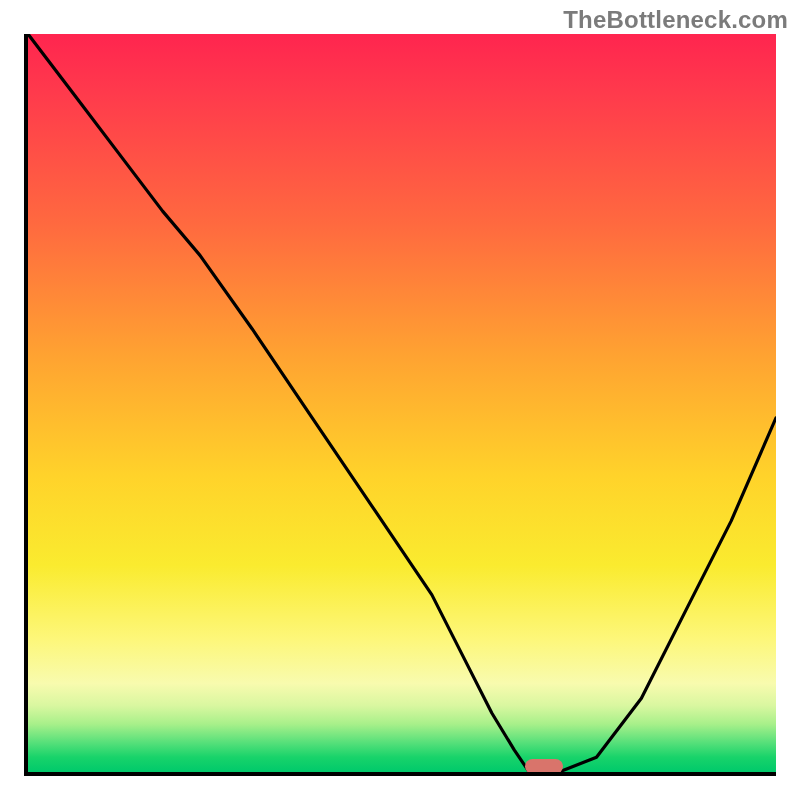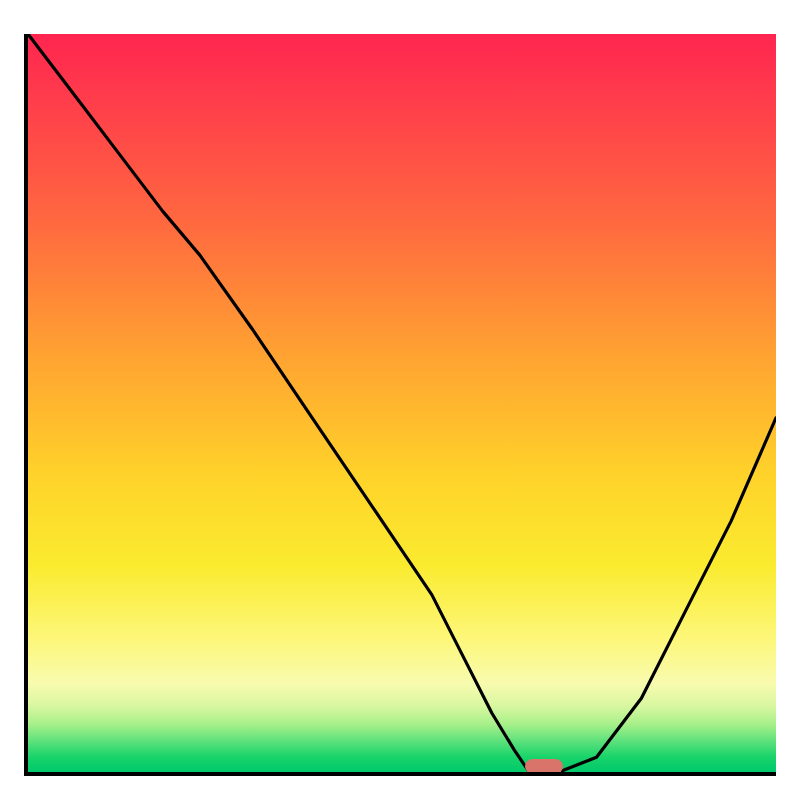--- a/index.html
+++ b/index.html
@@ -69,20 +69,21 @@
     width: 36px;
     height: 15px;
     border-radius: 8px;
     background: #d9746b;
   }
 </style>
 </head>
 <body>
 <div class="wrap">
 
+  <div class="watermark">TheBottleneck.com</div>
 
   <div class="plot-outer">
 
     <div class="gradient"></div>
 
     <svg class="curve" viewBox="0 0 748 738" preserveAspectRatio="none">
 
       <path id="curve-path" fill="none" stroke="#000" stroke-width="3.2" stroke-linejoin="round" stroke-linecap="round" d="M0.0 0.0 L44.9 59.0 L89.8 118.1 L134.6 177.1 L172.0 221.4 L224.4 295.2 L284.2 383.8 L344.1 472.3 L403.9 560.9 L433.8 619.9 L463.8 679.0 L486.2 715.9 L501.2 738.0 L531.1 738.0 L568.5 723.2 L613.4 664.2 L658.2 575.6 L703.1 487.1 L748.0 383.8"></path>
     </svg>
 

